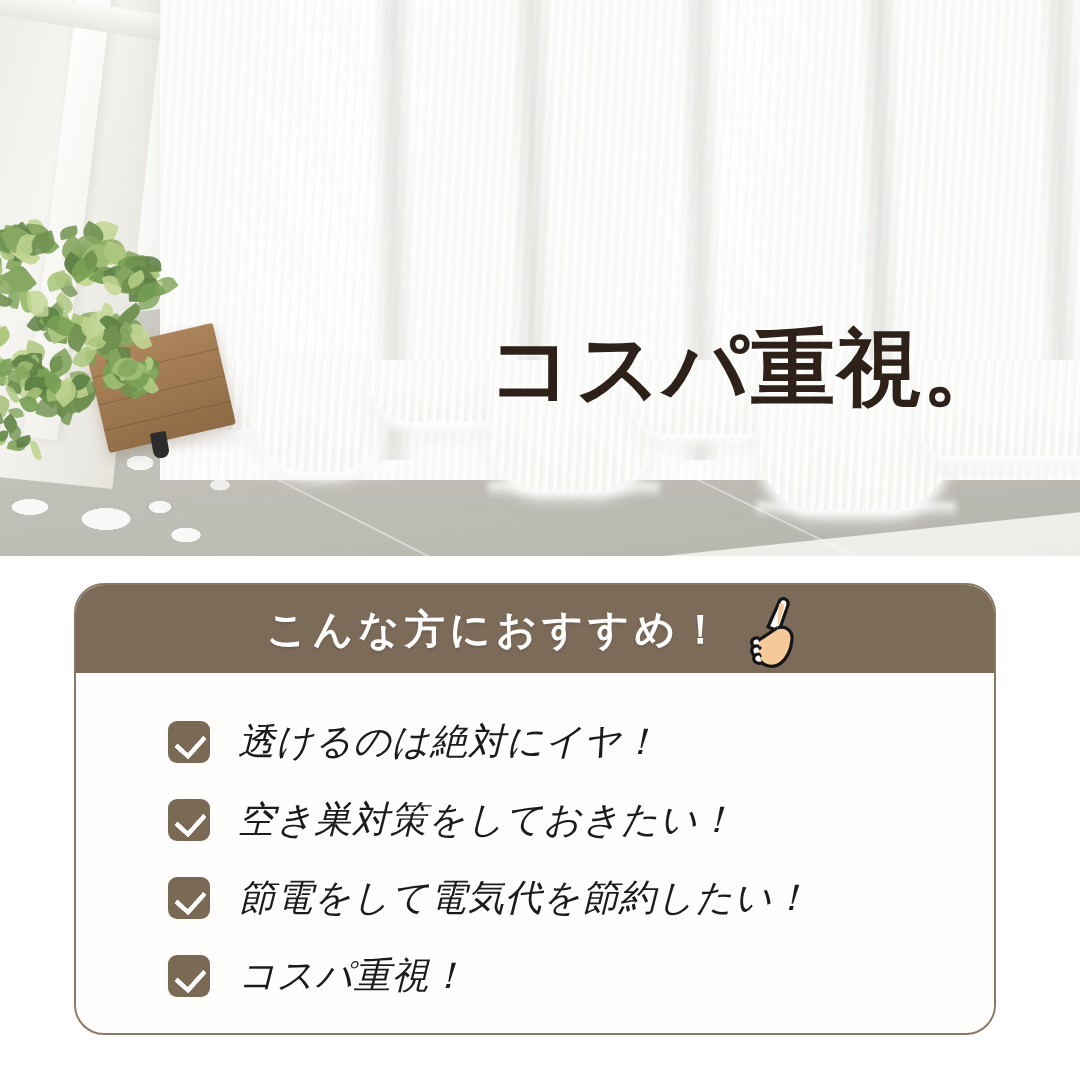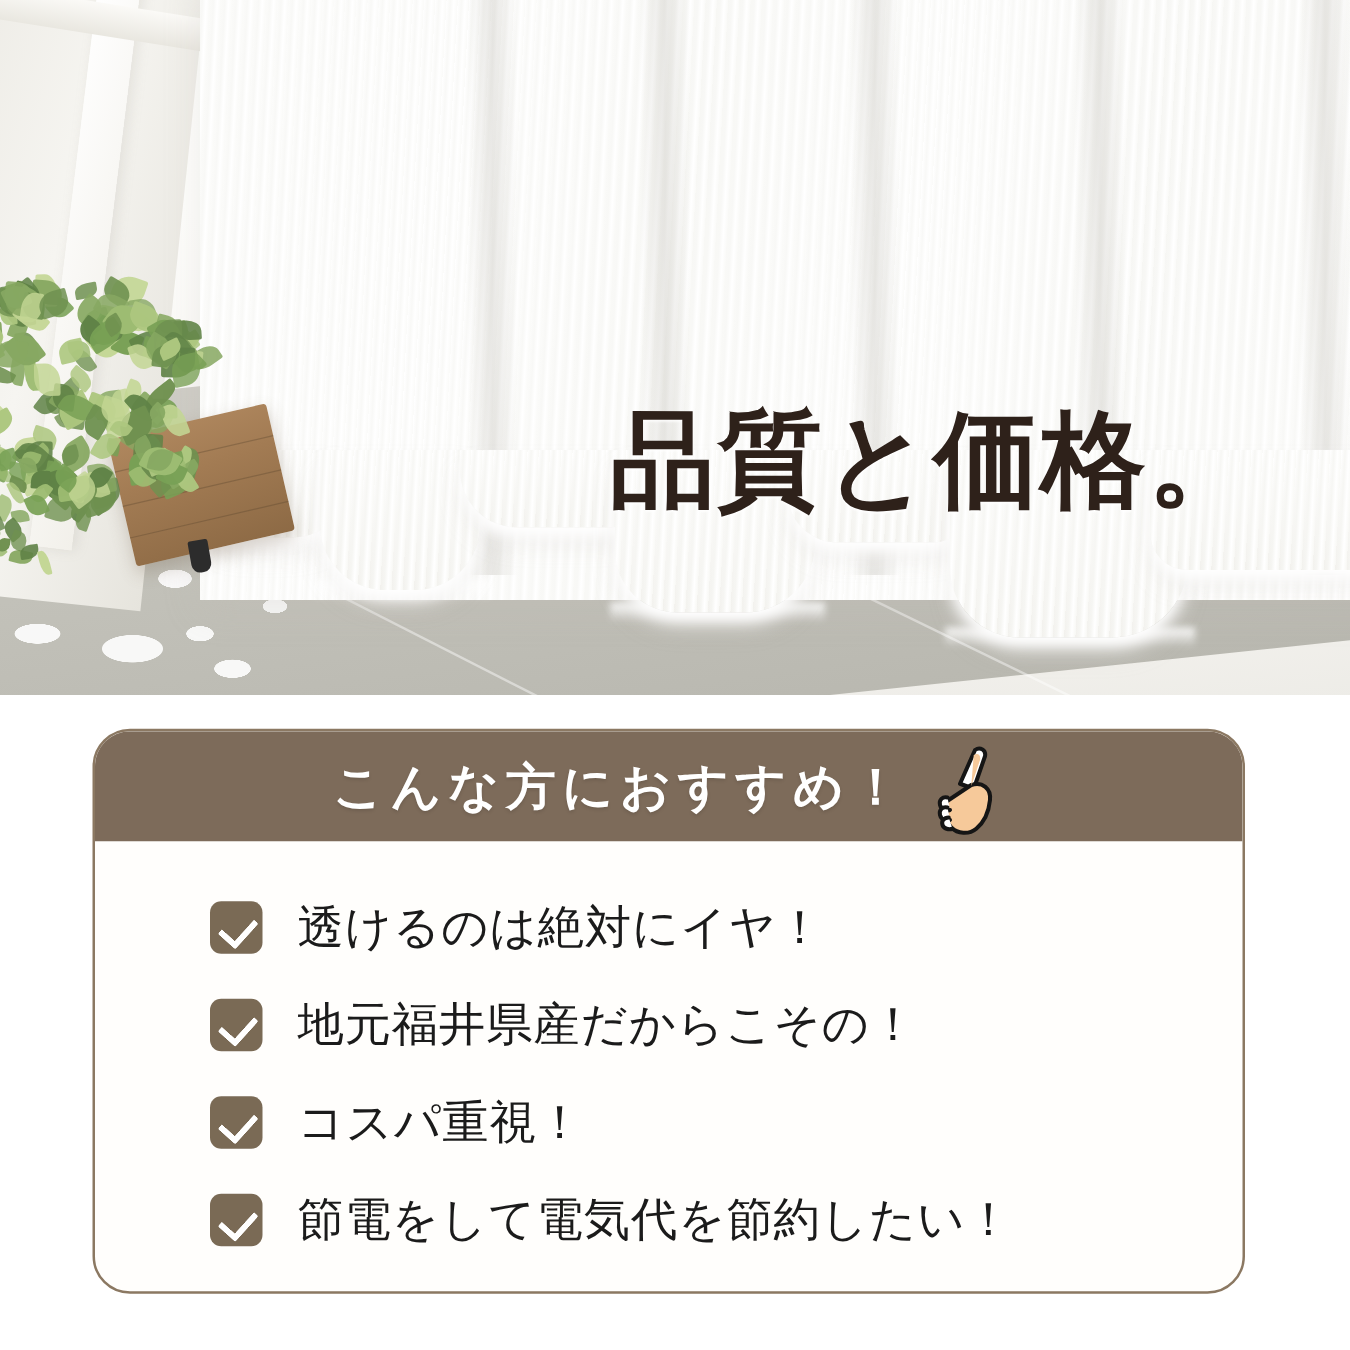--- a/index.html
+++ b/index.html
@@ -232,20 +232,21 @@
   .point-icon {
     width:58px; height:76px;
     position:relative;
     margin-left:6px;
     margin-top:6px;
     flex:0 0 auto;
   }
 
   .card-body {
     padding:30px 12px 0 92px;
+    font-style:italic;
   }
   .item {
     display:flex;
     align-items:center;
     height:78px;
     gap:28px;
   }
   .checkbox {
     width:42px; height:42px;
     background:#7a6a55;
@@ -527,21 +528,21 @@
       <span class="leaf" style="left: 91.3999px; top: 154px; width: 14.9427px; height: 15.2063px; background: rgb(95, 130, 70); transform: rotate(185deg); opacity: 1;"></span>
       <span class="leaf" style="left: 93.6862px; top: 164px; width: 10.9851px; height: 16.7964px; background: rgb(157, 188, 114); transform: rotate(36deg); opacity: 0.97;"></span>
       <span class="leaf" style="left: 87.1286px; top: 174px; width: 16.619px; height: 15.8582px; background: rgb(120, 160, 85); transform: rotate(66deg); opacity: 0.93;"></span>
       <span class="leaf" style="left: 76.6898px; top: 184px; width: 10.1316px; height: 13.8767px; background: rgb(135, 168, 98); transform: rotate(259deg); opacity: 0.84;"></span>
       <span class="leaf" style="left: 70.2696px; top: 194px; width: 12.6671px; height: 15.7459px; background: rgb(95, 130, 70); transform: rotate(322deg); opacity: 0.9;"></span>
       <span class="leaf" style="left: 72.7268px; top: 204px; width: 15.283px; height: 13.4484px; background: rgb(111, 145, 80); transform: rotate(113deg); opacity: 0.78;"></span>
       <span class="leaf" style="left: 82.2018px; top: 214px; width: 15.1831px; height: 11.4962px; background: rgb(95, 130, 70); transform: rotate(351deg); opacity: 0.9;"></span>
       <span class="leaf" style="left: 91.524px; top: 224px; width: 19.9308px; height: 8.41417px; background: rgb(195, 214, 148); transform: rotate(256deg); opacity: 0.98;"></span>
     </div>
 
-  <div class="head head-3">品質と価格。</div>
+  <div class="head head-3">コスパ重視。</div>
 </div>
 
 <div class="card">
 
   <div class="card-header">
     <span class="card-header-title">こんな方におすすめ！</span>
 
     <span class="point-icon">
       <svg viewBox="0 0 58 76" width="58" height="76" aria-hidden="true">
         <g stroke="#151515" stroke-width="3.2" stroke-linejoin="round" stroke-linecap="round">
@@ -556,24 +557,24 @@
     </span>
   </div>
 
   <div class="card-body">
     <div class="item">
       <span class="checkbox"></span>
       <span class="item-label">透けるのは絶対にイヤ！</span>
     </div>
     <div class="item">
       <span class="checkbox"></span>
-      <span class="item-label">地元福井県産だからこその！</span>
+      <span class="item-label">空き巣対策をしておきたい！</span>
+    </div>
+    <div class="item">
+      <span class="checkbox"></span>
+      <span class="item-label">節電をして電気代を節約したい！</span>
     </div>
     <div class="item">
       <span class="checkbox"></span>
       <span class="item-label">コスパ重視！</span>
     </div>
-    <div class="item">
-      <span class="checkbox"></span>
-      <span class="item-label">節電をして電気代を節約したい！</span>
-    </div>
   </div>
 </div>
 
 </body></html>

